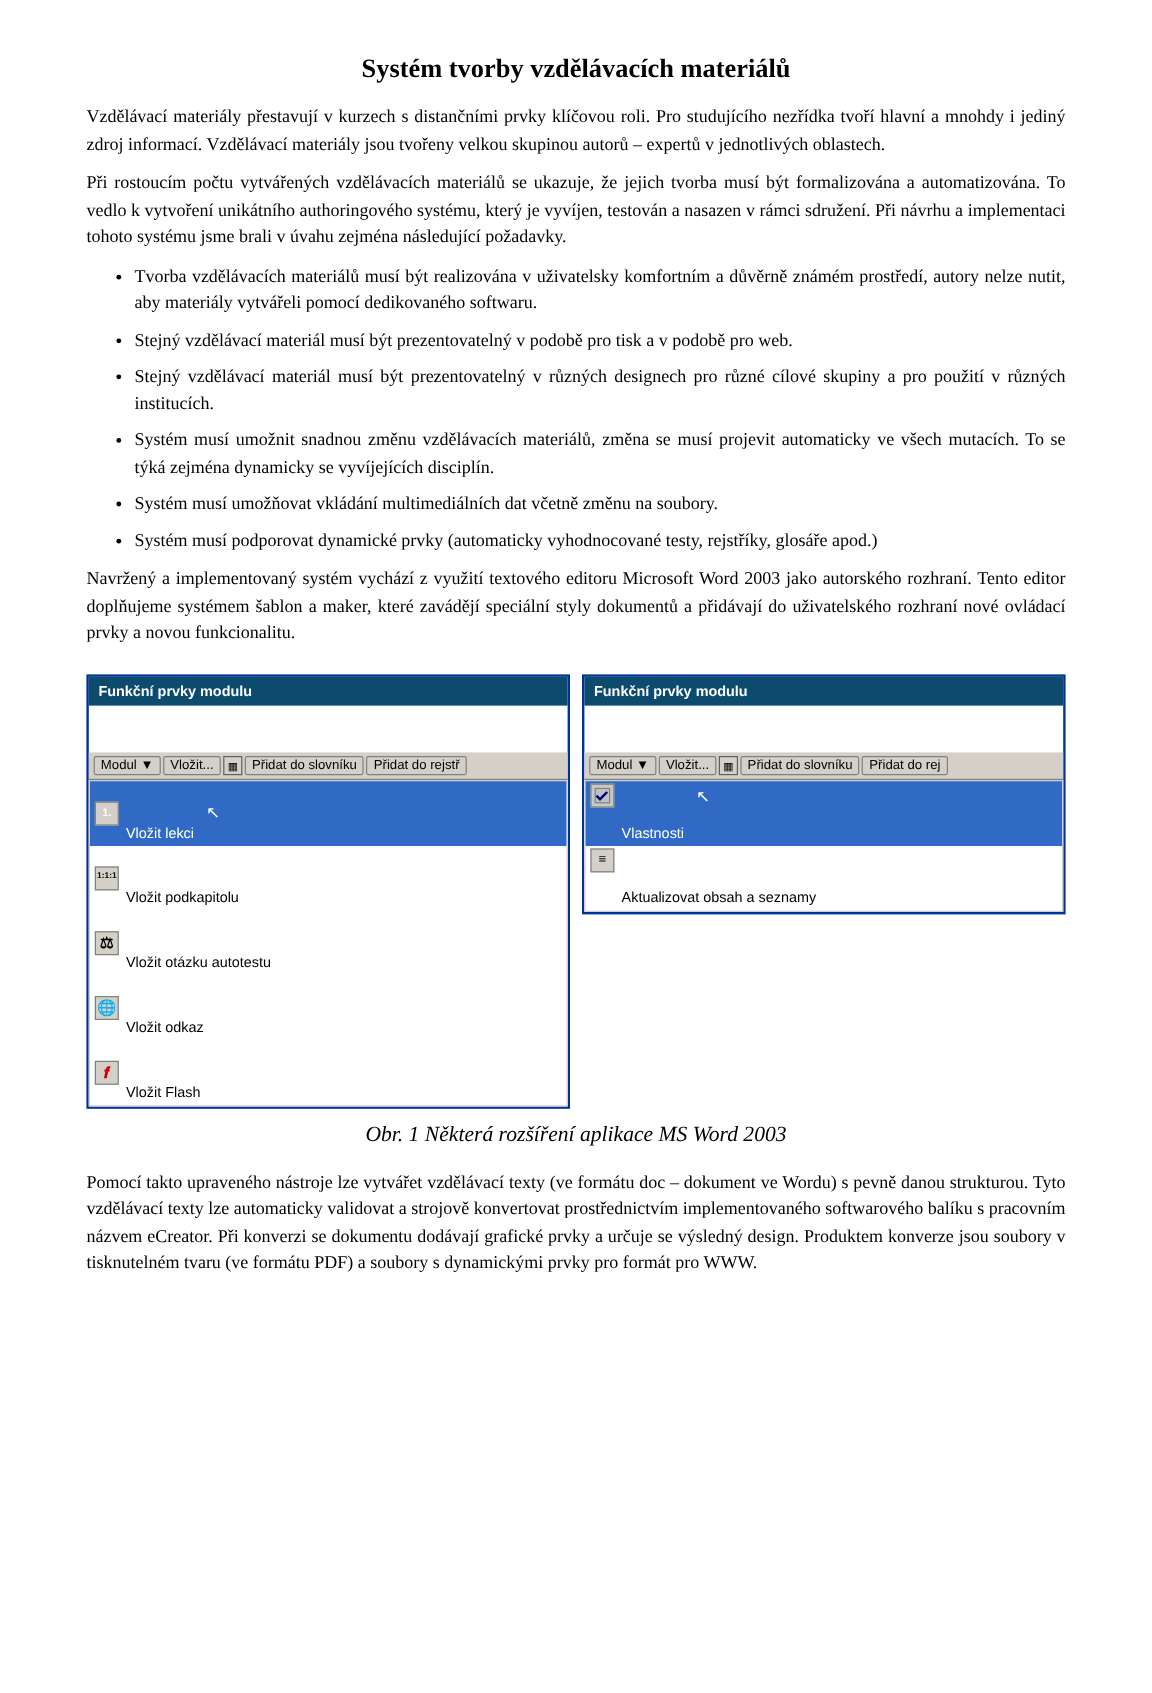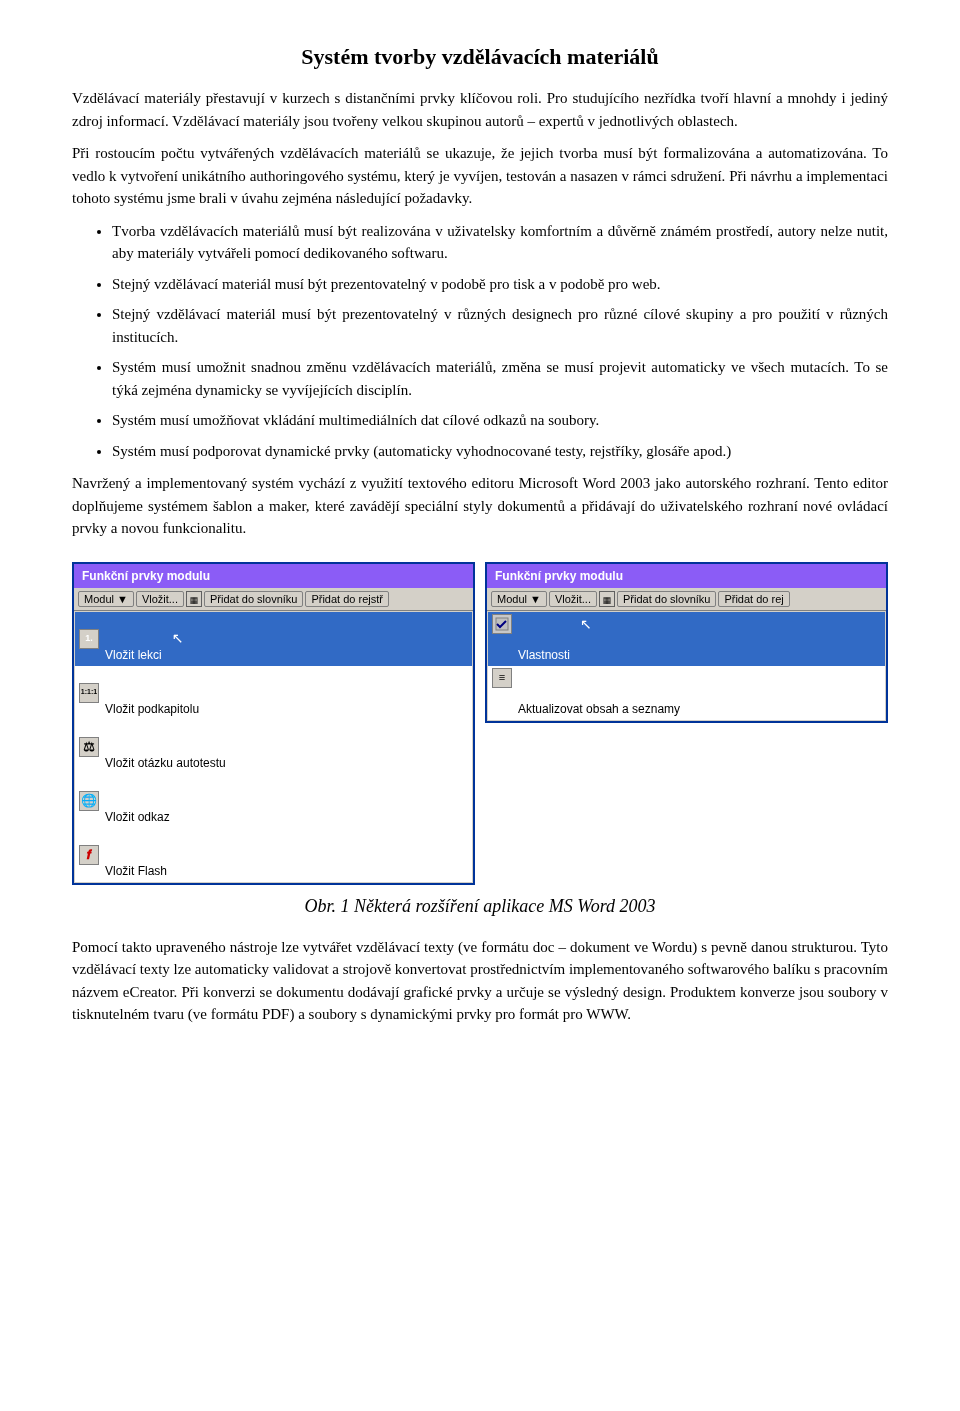--- a/index.html
+++ b/index.html
@@ -47,34 +47,35 @@
     }
     
     .module-window {
       border: 2px solid #003399;
       background: #ffffff;
       width: 430px;
       font-family: Arial, Helvetica, sans-serif;
       font-size: 12px;
     }
     .module-titlebar {
-      background: #8b5cf6;
+      background: #0c4a6e;
       color: #ffffff;
       font-weight: bold;
       padding: 3px 8px;
       font-size: 12px;
     }
     .module-toolbar {
       background: #d4d0c8;
       border-bottom: 1px solid #808080;
       padding: 3px 4px;
       display: flex;
       flex-direction: row;
       align-items: center;
       gap: 2px;
+      margin-top: 39px;
     }
     .tb-btn {
       background: #d4d0c8;
       border: 1px solid #808080;
       border-radius: 2px;
       padding: 1px 5px;
       font-size: 11px;
       cursor: pointer;
       display: inline-flex;
       align-items: center;
@@ -160,21 +161,21 @@
 
 <p class="para">Vzdělávací materiály přestavují v kurzech s distančními prvky klíčovou roli. Pro studujícího nezřídka tvoří hlavní a mnohdy i jediný zdroj informací. Vzdělávací materiály jsou tvořeny velkou skupinou autorů – expertů v jednotlivých oblastech.</p>
 
 <p class="para">Při rostoucím počtu vytvářených vzdělávacích materiálů se ukazuje, že jejich tvorba musí být formalizována a automatizována. To vedlo k vytvoření unikátního authoringového systému, který je vyvíjen, testován a nasazen v rámci sdružení. Při návrhu a implementaci tohoto systému jsme brali v úvahu zejména následující požadavky.</p>
 
 <ul class="bullet-list">
   <li>Tvorba vzdělávacích materiálů musí být realizována v uživatelsky komfortním a důvěrně známém prostředí, autory nelze nutit, aby materiály vytvářeli pomocí dedikovaného softwaru.</li>
   <li>Stejný vzdělávací materiál musí být prezentovatelný v podobě pro tisk a v podobě pro web.</li>
   <li>Stejný vzdělávací materiál musí být prezentovatelný v různých designech pro různé cílové skupiny a pro použití v různých institucích.</li>
   <li>Systém musí umožnit snadnou změnu vzdělávacích materiálů, změna se musí projevit automaticky ve všech mutacích. To se týká zejména dynamicky se vyvíjejících disciplín.</li>
-  <li>Systém musí umožňovat vkládání multimediálních dat cílové odkazů na soubory.</li>
+  <li>Systém musí umožňovat vkládání multimediálních dat včetně změnu na soubory.</li>
   <li>Systém musí podporovat dynamické prvky (automaticky vyhodnocované testy, rejstříky, glosáře apod.)</li>
 </ul>
 
 <p class="para">Navržený a implementovaný systém vychází z využití textového editoru Microsoft Word 2003 jako autorského rozhraní. Tento editor doplňujeme systémem šablon a maker, které zavádějí speciální styly dokumentů a přidávají do uživatelského rozhraní nové ovládací prvky a novou funkcionalitu.</p>
 
 <div class="figure-container">
 
   <div class="module-window">
     <div class="module-titlebar">Funkční prvky modulu</div>
     <div class="module-toolbar">

